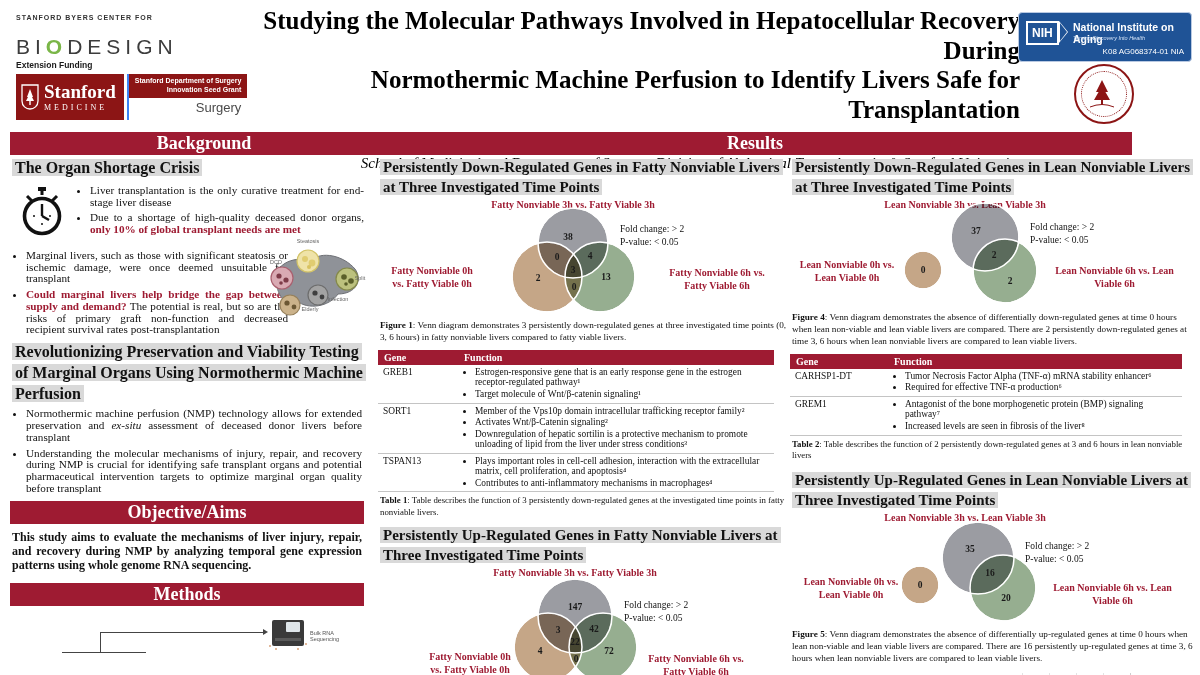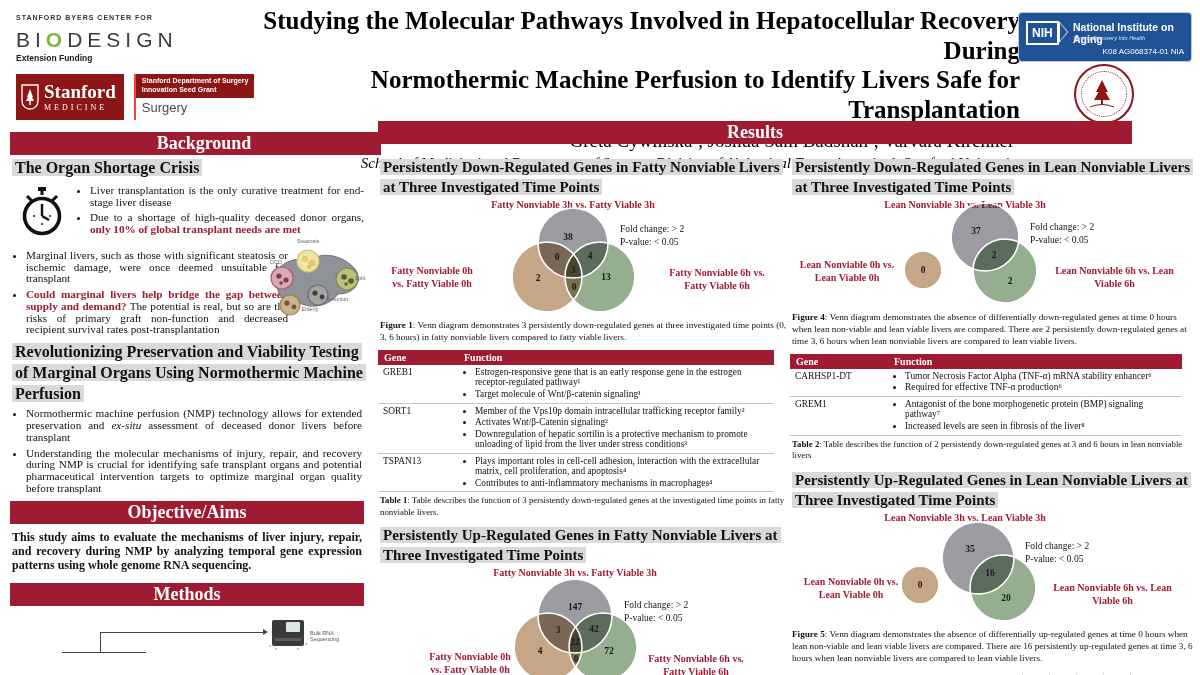--- a/index.html
+++ b/index.html
@@ -5,28 +5,28 @@
   html,body{margin:0;padding:0;background:#ffffff;}
   #poster{position:relative;width:1200px;height:675px;background:#fff;overflow:hidden;
           font-family:"Liberation Serif",serif;color:#111;}
   
   .title-block{position:absolute;left:240px;top:6px;width:780px;text-align:right;}
   .title-line{font-size:25px;font-weight:bold;line-height:1.18;color:#000;}
   .authors{font-size:19px;margin-top:6px;color:#000;}
   .affil{font-size:15px;font-style:italic;margin-top:3px;color:#000;}
   .biodesign{position:absolute;left:16px;top:14px;width:200px;font-family:"Liberation Sans",sans-serif;}
   .bio-top{font-size:7px;letter-spacing:1px;color:#333;font-weight:bold;}
-  .bio-word{font-size:21px;letter-spacing:5px;color:#3c3c3c;margin-top:7px;}
+  .bio-word{font-size:21px;letter-spacing:5px;color:#3c3c3c;margin-top:14px;}
   .bio-o{color:#7ab648;font-weight:bold;}
   .bio-sub{font-size:8.5px;font-weight:bold;color:#1a1a1a;margin-top:1px;}
   .stanmed{position:absolute;left:16px;top:74px;display:flex;align-items:stretch;}
   .sm-red{background:#8c1515;color:#fff;display:flex;align-items:center;padding:4px 8px 4px 5px;height:38px;}
   .sm-name{font-size:19px;font-weight:bold;line-height:1;}
   .sm-med{font-size:8px;letter-spacing:3px;margin-top:2px;}
-  .sm-right{border-left:2px solid #ef4444;margin-left:10px;}
+  .sm-right{border-left:2px solid #3b82f6;margin-left:3px;text-align:right;}
   .sm-grant{background:#8c1515;color:#fff;font-family:"Liberation Sans",sans-serif;
             font-size:7px;font-weight:bold;line-height:1.25;padding:3px 6px;}
   .sm-surgery{font-family:"Liberation Sans",sans-serif;font-size:13px;color:#4a4a4a;padding:2px 6px;}
   .nih{position:absolute;left:1018px;top:12px;width:172px;height:48px;background:#1f5396;
        border-radius:4px;border:1px solid #b9c9e2;font-family:"Liberation Sans",sans-serif;}
   .nih-box{position:absolute;left:7px;top:8px;border:2px solid #fff;color:#fff;font-weight:bold;
            font-size:12px;padding:3px 4px;}
   .nih-chev{position:absolute;left:40px;top:8px;width:0;height:0;border-top:11px solid transparent;
             border-bottom:11px solid transparent;border-left:9px solid #fff;}
   .nih-chev:after{content:"";position:absolute;left:-8px;top:-9px;width:0;height:0;
@@ -35,21 +35,21 @@
   .nih-tag{position:absolute;left:54px;top:22px;color:#cfe0f5;font-style:italic;font-size:5.5px;}
   .nih-grant{position:absolute;right:7px;bottom:5px;color:#fff;font-size:8px;}
   .seal{position:absolute;left:1074px;top:64px;width:56px;height:56px;border:2px solid #8c1515;
         border-radius:50%;}
   .seal:before{content:"";position:absolute;left:5px;top:5px;right:5px;bottom:5px;
         border:1px dotted #8c1515;border-radius:50%;}
   
   .band{background:#9e1b32;color:#fff;text-align:center;font-weight:bold;font-size:18px;
         height:23px;line-height:23px;}
   .band-bg{position:absolute;left:10px;top:132px;width:354px;padding-left:17px;}
-  .band-res{position:absolute;left:378px;top:121px;width:754px;}
+  .band-res{position:absolute;left:378px;top:132px;width:754px;}
   
   .leftcol{position:absolute;left:10px;top:158px;width:354px;}
   .shead{font-weight:bold;font-size:16px;margin:0 0 4px 2px;}
   .hl{background:#d9d9d9;padding:0 3px;-webkit-box-decoration-break:clone;box-decoration-break:clone;line-height:1.3;}
   .blist{margin:2px 0 6px 0;padding-left:16px;}
   .blist li{font-size:11.2px;line-height:1.05;margin-bottom:4px;text-align:justify;}
   .redtx{color:#9e1b32;font-weight:bold;}
   .clockrow{display:flex;align-items:flex-start;margin-bottom:4px;}
   .clockrow svg{flex:0 0 auto;margin:4px 10px 0 10px;}
   .clockrow ul{width:288px;}

